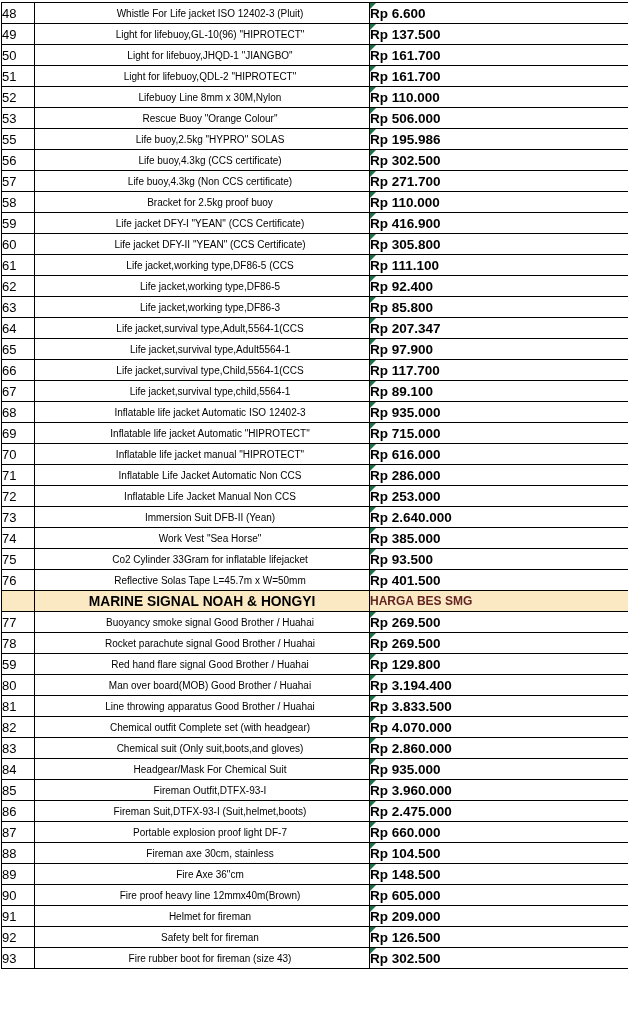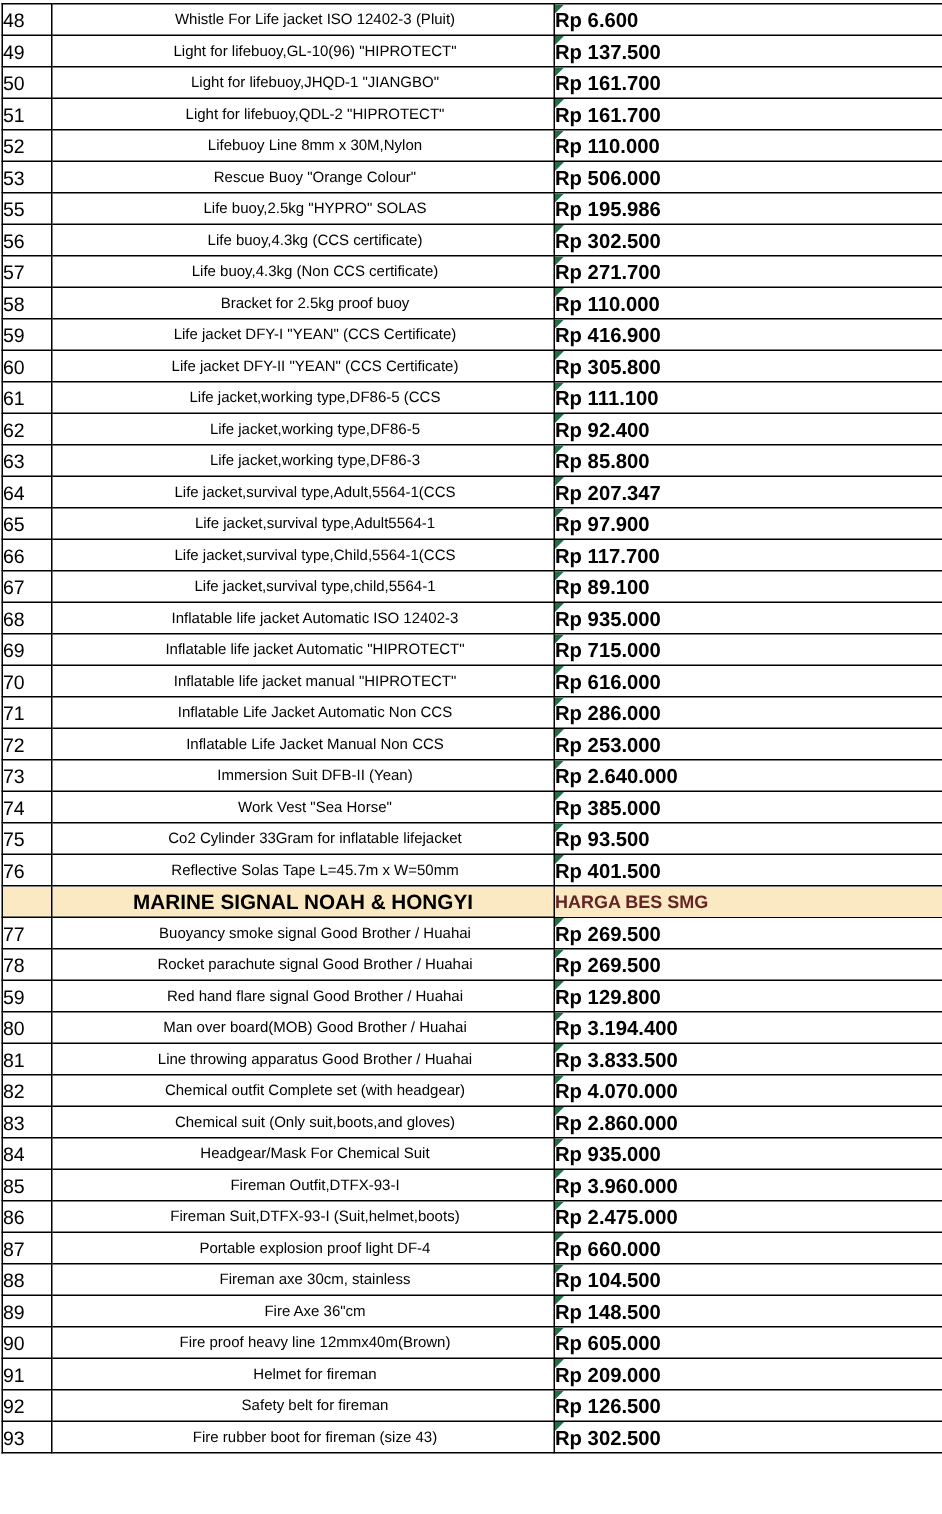--- a/index.html
+++ b/index.html
@@ -266,21 +266,21 @@
           <td class="c-desc">Fireman Outfit,DTFX-93-I</td>
           <td class="c-price"><span class="tri"></span><span class="price-text">Rp 3.960.000</span></td>
         </tr>
         <tr>
           <td class="c-no">86</td>
           <td class="c-desc">Fireman Suit,DTFX-93-I (Suit,helmet,boots)</td>
           <td class="c-price"><span class="tri"></span><span class="price-text">Rp 2.475.000</span></td>
         </tr>
         <tr>
           <td class="c-no">87</td>
-          <td class="c-desc">Portable explosion proof light DF-4</td>
+          <td class="c-desc">Portable explosion proof light DF-7</td>
           <td class="c-price"><span class="tri"></span><span class="price-text">Rp 660.000</span></td>
         </tr>
         <tr>
           <td class="c-no">88</td>
           <td class="c-desc">Fireman axe 30cm, stainless</td>
           <td class="c-price"><span class="tri"></span><span class="price-text">Rp 104.500</span></td>
         </tr>
         <tr>
           <td class="c-no">89</td>
           <td class="c-desc">Fire Axe 36"cm</td>

